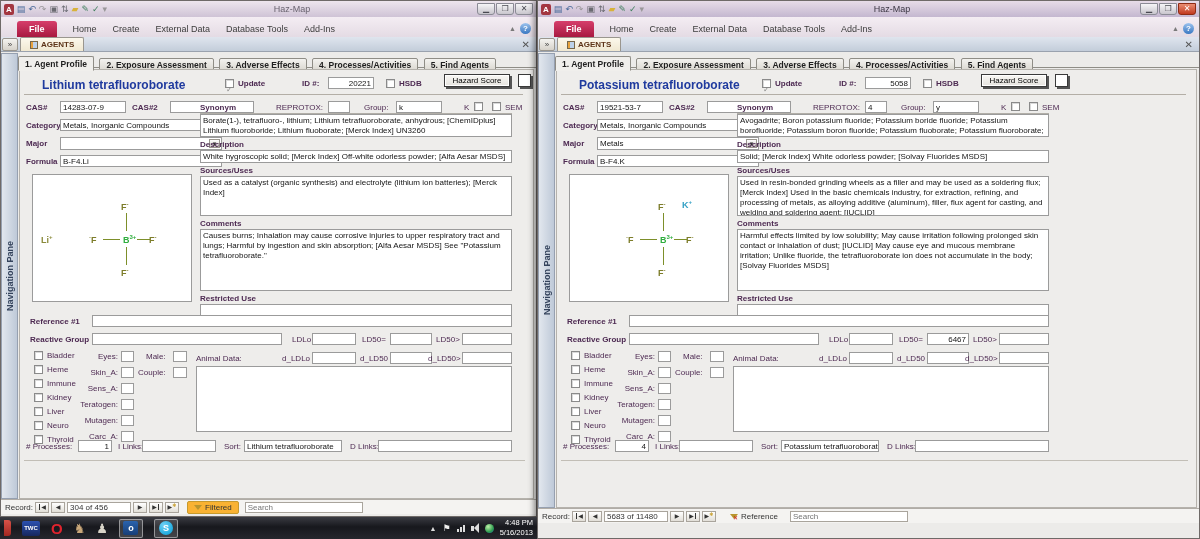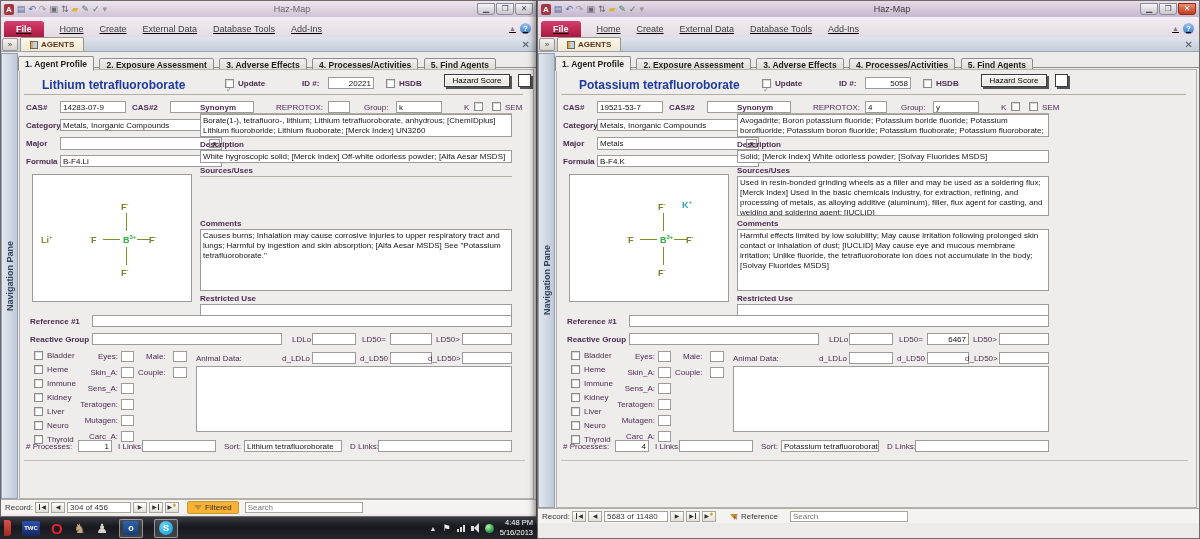--- a/index.html
+++ b/index.html
@@ -20,21 +20,21 @@
   .access-logo { background:#a33640; color:#fff; font-weight:bold; font-size:8px; line-height:11px; padding:0 2px; border-radius:2px; }
   .qi.gray { color:#9a979a; } .qi.yellow { color:#d8b23a; } .qi.teal { color:#3d7d5a; } .qi.dark { color:#6b6b72; }
   .win-title { flex:1; text-align:center; font-size:9px; color:#6a6470; }
   .win-active .win-title { color:#3c3744; }
   .winbtns { display:flex; gap:1px; padding-right:3px; }
   .wbtn { width:18px; height:12px; border:1px solid #8b8b95; border-radius:0 0 3px 3px;
     background:linear-gradient(#f6f5f7,#c9c6cd); font-size:8px; line-height:10px; text-align:center; color:#4a4a52; }
   .win-active .wbtn.close { background:linear-gradient(#ea8d72,#c13a1f); color:#fff; border-color:#8e2b14; }
 
   .ribbonrow { position:absolute; left:0; right:0; top:16px; height:20px;
-    background:linear-gradient(#f4edf3,#e4dbe4); display:flex; align-items:flex-end; padding-left:3px;text-decoration:underline; }
+    background:linear-gradient(#f4edf3,#e4dbe4); display:flex; align-items:flex-end; padding-left:16px; }
   .file-tab { background:linear-gradient(#d63e6b,#a81940); color:#fff; font-weight:bold; font-size:9px;
     padding:3px 12px 3px 12px; border-radius:3px 3px 0 0; margin-right:8px; }
   .rtab { font-size:9px; color:#3c3c3c; padding:4px 8px 3px; }
   .ribbon-right { margin-left:auto; display:flex; gap:4px; align-items:center; padding:0 5px 3px 0; }
   .rib-collapse { color:#7a7a7a; font-size:7px; }
   .rib-help { width:11px; height:11px; border-radius:50%; background:linear-gradient(#9cc3ee,#3a78c2);
     color:#fff; font-size:8px; font-weight:bold; text-align:center; line-height:11px; }
 
   .objrow { position:absolute; left:0; right:0; top:36px; height:15px;
     background:linear-gradient(#dfe5ee,#c3cdda); border-bottom:1px solid #9aa2ae; display:flex; align-items:flex-end; }
@@ -251,20 +251,21 @@
     <span class="box" style="left:376px;top:31px;width:46px;height:12px;">k</span>
     <span class="lbl plain" style="left:444px;top:33px;">K</span>
     <span class="cb" style="left:454px;top:32px;"></span>
     <span class="cb" style="left:472px;top:32px;"></span>
     <span class="lbl plain" style="left:485px;top:33px;">SEM</span>
     <span class="box multi" style="left:180px;top:44px;width:312px;height:23px;">Borate(1-), tetrafluoro-, lithium; Lithium tetrafluoroborate, anhydrous; [ChemIDplus] Lithium fluoroboride; Lithium fluoborate; [Merck Index] UN3260</span>
 
     <span class="seclbl" style="left:180px;top:70px;">Description</span>
     <span class="box multi" style="left:180px;top:80px;width:312px;height:13px;">White hygroscopic solid; [Merck Index] Off-white odorless powder; [Alfa Aesar MSDS]</span>
     <span class="seclbl" style="left:180px;top:96px;">Sources/Uses</span>
+    <span class="box multi" style="left:180px;top:106px;width:312px;height:40px;">Used as a catalyst (organic synthesis) and electrolyte (lithium ion batteries); [Merck Index]</span>
     <span class="seclbl" style="left:180px;top:149px;">Comments</span>
     <span class="box multi" style="left:180px;top:159px;width:312px;height:62px;">Causes burns; Inhalation may cause corrosive injuries to upper respiratory tract and lungs; Harmful by ingestion and skin absorption; [Alfa Aesar MSDS] See "Potassium tetrafluoroborate."</span>
     <span class="seclbl" style="left:180px;top:224px;">Restricted Use</span>
     <span class="box multi" style="left:180px;top:234px;width:312px;height:22px;"></span>
 
     <span class="lbl" style="left:10px;top:247px;">Reference #1</span>
     <span class="box" style="left:72px;top:245px;width:420px;height:12px;"></span>
     <span class="lbl" style="left:10px;top:265px;">Reactive Group</span>
     <span class="box" style="left:72px;top:263px;width:190px;height:12px;"></span>
     <span class="lbl plain" style="left:272px;top:265px;">LDLo</span>

